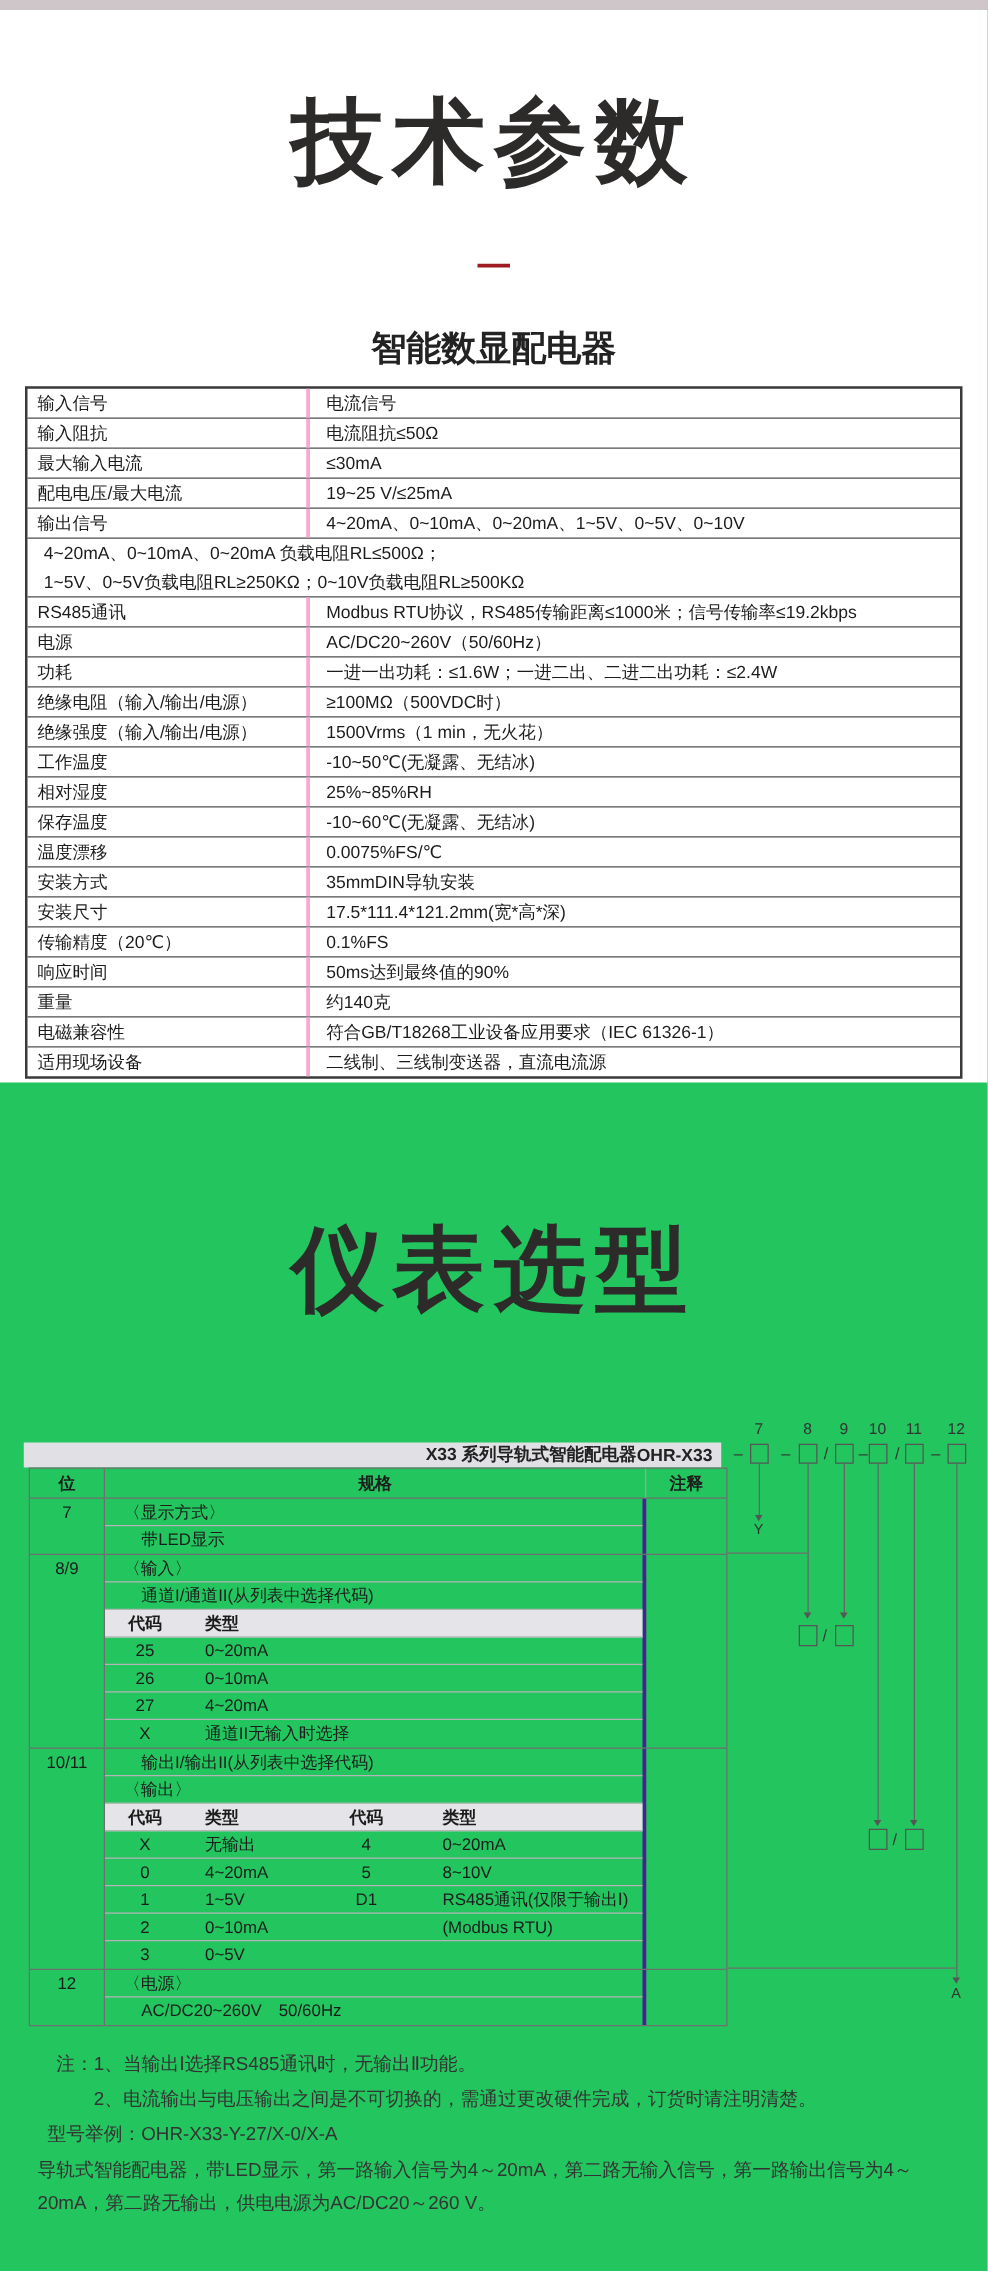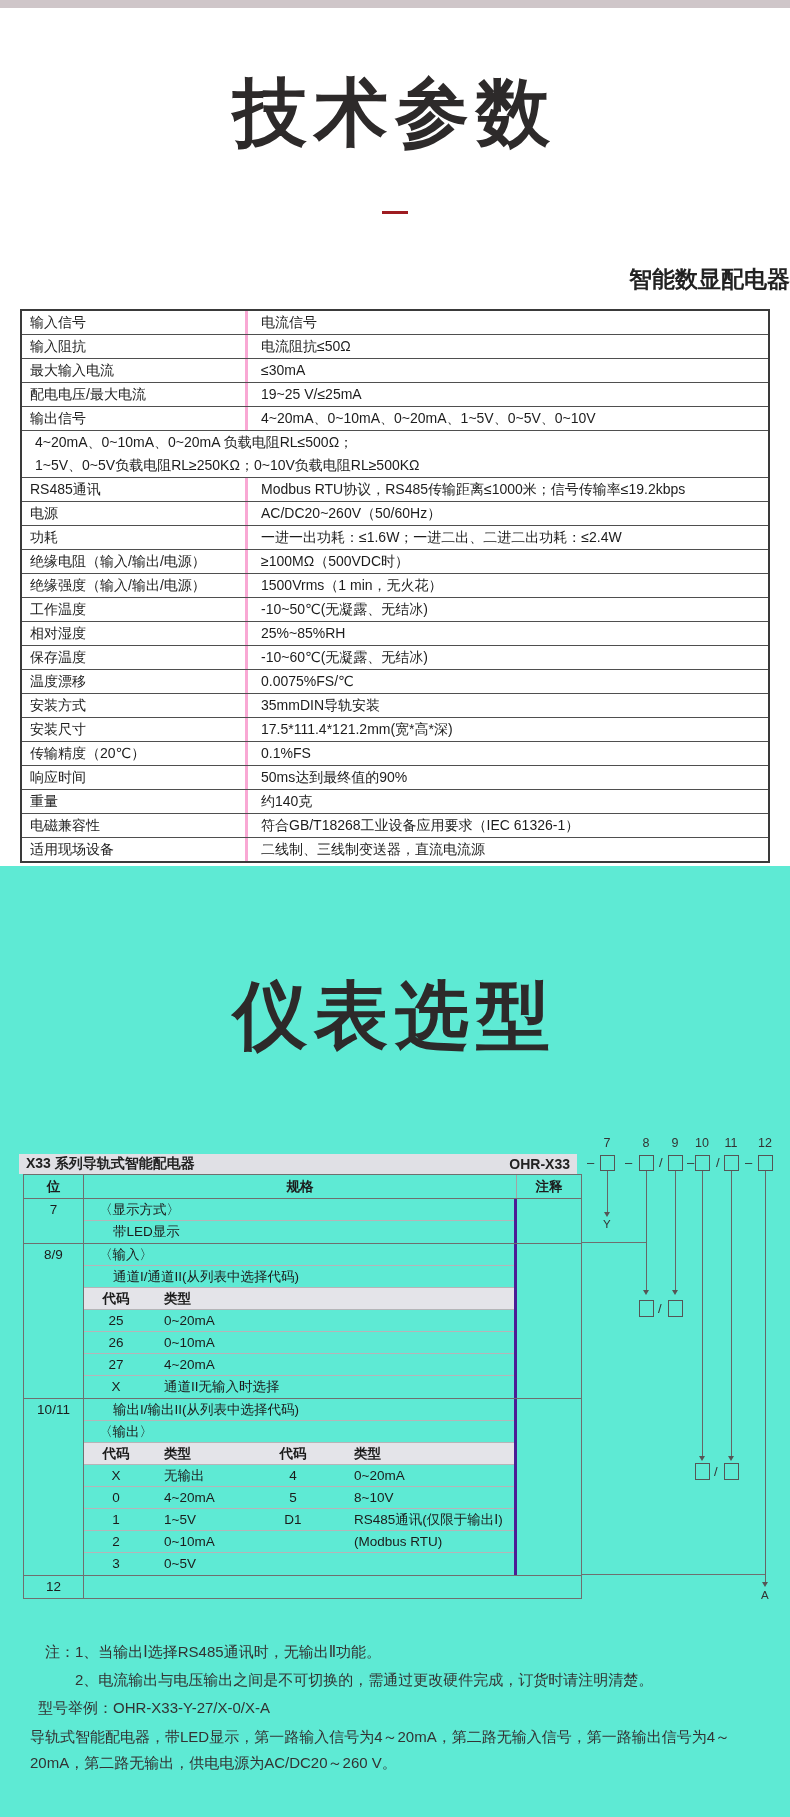--- a/index.html
+++ b/index.html
@@ -4,37 +4,37 @@
 <style>
   html,body{margin:0;padding:0}
   body{width:790px;height:1817px;background:#fff;overflow:hidden;
        font-family:"Liberation Sans","DejaVu Sans",sans-serif;color:#1c1c1c;
        -webkit-font-smoothing:antialiased}
   .top-strip{height:8px;background:#cfc6c9}
   .sec-white{height:858px;background:#fff}
   .main-title{font-size:74px;font-weight:bold;text-align:center;letter-spacing:7px;
               color:#2d2a2a;padding-top:52px;line-height:105px;margin:0}
   .red-dash{width:26px;height:3px;margin:46px auto 0}
-  .sub-title{font-size:23px;font-weight:bold;text-align:right;margin:52px 0 0 0;line-height:26px;color:#222}
+  .sub-title{font-size:28px;font-weight:bold;text-align:center;margin:52px 0 0 0;line-height:26px;color:#222}
   
   .spec-table{width:750px;margin:17px auto 0;border:2px solid #3a3a3a;box-sizing:border-box;background:#fff}
   .spec-row{display:flex;border-bottom:1px solid #4f4f4f;font-size:14px}
   .spec-row:last-child{border-bottom:none}
   .spec-label{width:215px;border-right:3px solid #f9a8d4;padding-left:8px;line-height:23px;height:23px;white-space:nowrap}
   .spec-row.tall .spec-label{height:46px}
   .spec-value{flex:1;padding-left:13px}
   .spec-value div{height:23px;line-height:23px;white-space:nowrap}
   
-  .sec-gray{height:951px;background:#5eead4}
+  .sec-gray{height:951px;background:#22c55e}
   .big-title{font-size:74px;font-weight:bold;text-align:center;letter-spacing:7px;
              color:#2d2a2a;padding-top:100px;line-height:100px;margin:0}
   
   .sel-area{position:relative;height:500px;margin-top:64px;font-size:13.5px}
   .sel-bar{position:absolute;left:19px;top:24px;width:558px;height:20px;background:#e0e0e5;
-           display:flex;justify-content:space-between;align-items:center;padding:0 7px;
+           display:flex;justify-content:flex-end;align-items:center;padding:0 7px;
            box-sizing:border-box;font-weight:bold;font-size:14px;color:#222}
   .sel-grid{position:absolute;left:23px;top:44px;width:559px;border:1px solid #6f6f6f;box-sizing:border-box}
   .colhead{display:flex;height:24px;line-height:23px;font-weight:bold;border-bottom:1px solid #6f6f6f;
            text-align:center;box-sizing:border-box}
   .c-bit{width:60px;border-right:1px solid #6f6f6f;box-sizing:border-box}
   .c-spec{width:433px;border-right:1px solid #a3a3a3;box-sizing:border-box}
   .c-note{flex:1}
   .sel-section{display:flex;border-bottom:1px solid #6f6f6f}
   .sel-section:last-child{border-bottom:none}
   .sec-bit{width:60px;border-right:1px solid #6f6f6f;text-align:center;line-height:22px;box-sizing:border-box}
@@ -257,20 +257,24 @@
               <div class="srow"><span class="cc1">X</span><span class="ct1">无输出</span><span class="cc2">4</span><span class="ct2">0~20mA</span></div>
               <div class="srow"><span class="cc1">0</span><span class="ct1">4~20mA</span><span class="cc2">5</span><span class="ct2">8~10V</span></div>
               <div class="srow"><span class="cc1">1</span><span class="ct1">1~5V</span><span class="cc2">D1</span><span class="ct2">RS485通讯(仅限于输出Ⅰ)</span></div>
               <div class="srow"><span class="cc1">2</span><span class="ct1">0~10mA</span><span class="cc2"></span><span class="ct2">(Modbus RTU)</span></div>
               <div class="srow"><span class="cc1">3</span><span class="ct1">0~5V</span></div>
             </div>
             <div class="sec-note"></div>
           </div>
           <div class="sel-section">
             <div class="sec-bit">12</div>
+            <div class="sec-rows">
+              <div class="srow ind1">〈电源〉</div>
+              <div class="srow ind2">AC/DC20~260V　50/60Hz</div>
+            </div>
             <div class="sec-note"></div>
           </div>
         </div>
     </div>
   <span class="digit" style="left: 599px;">7</span>
       <span class="digit" style="left: 638px;">8</span>
       <span class="digit" style="left: 667px;">9</span>
       <span class="digit" style="left: 694px;">10</span>
       <span class="digit" style="left: 723px;">11</span>
       <span class="digit" style="left: 757px;">12</span>

